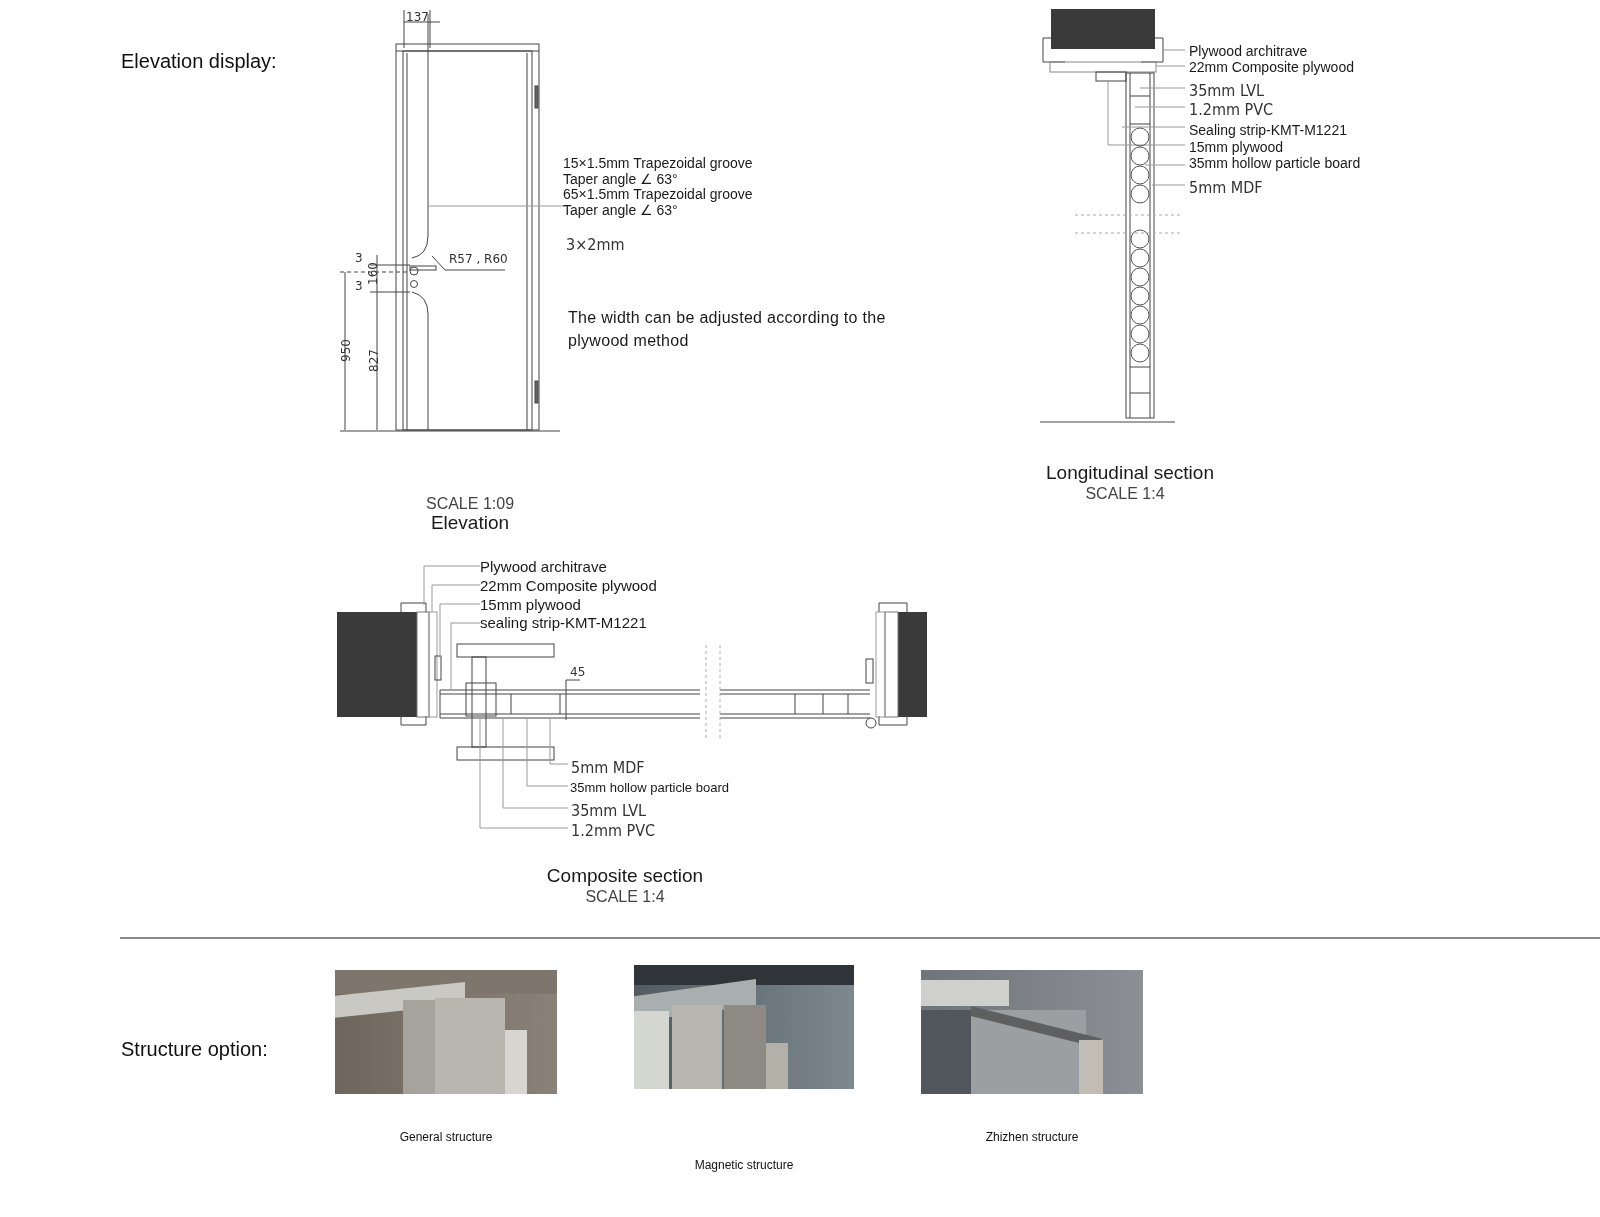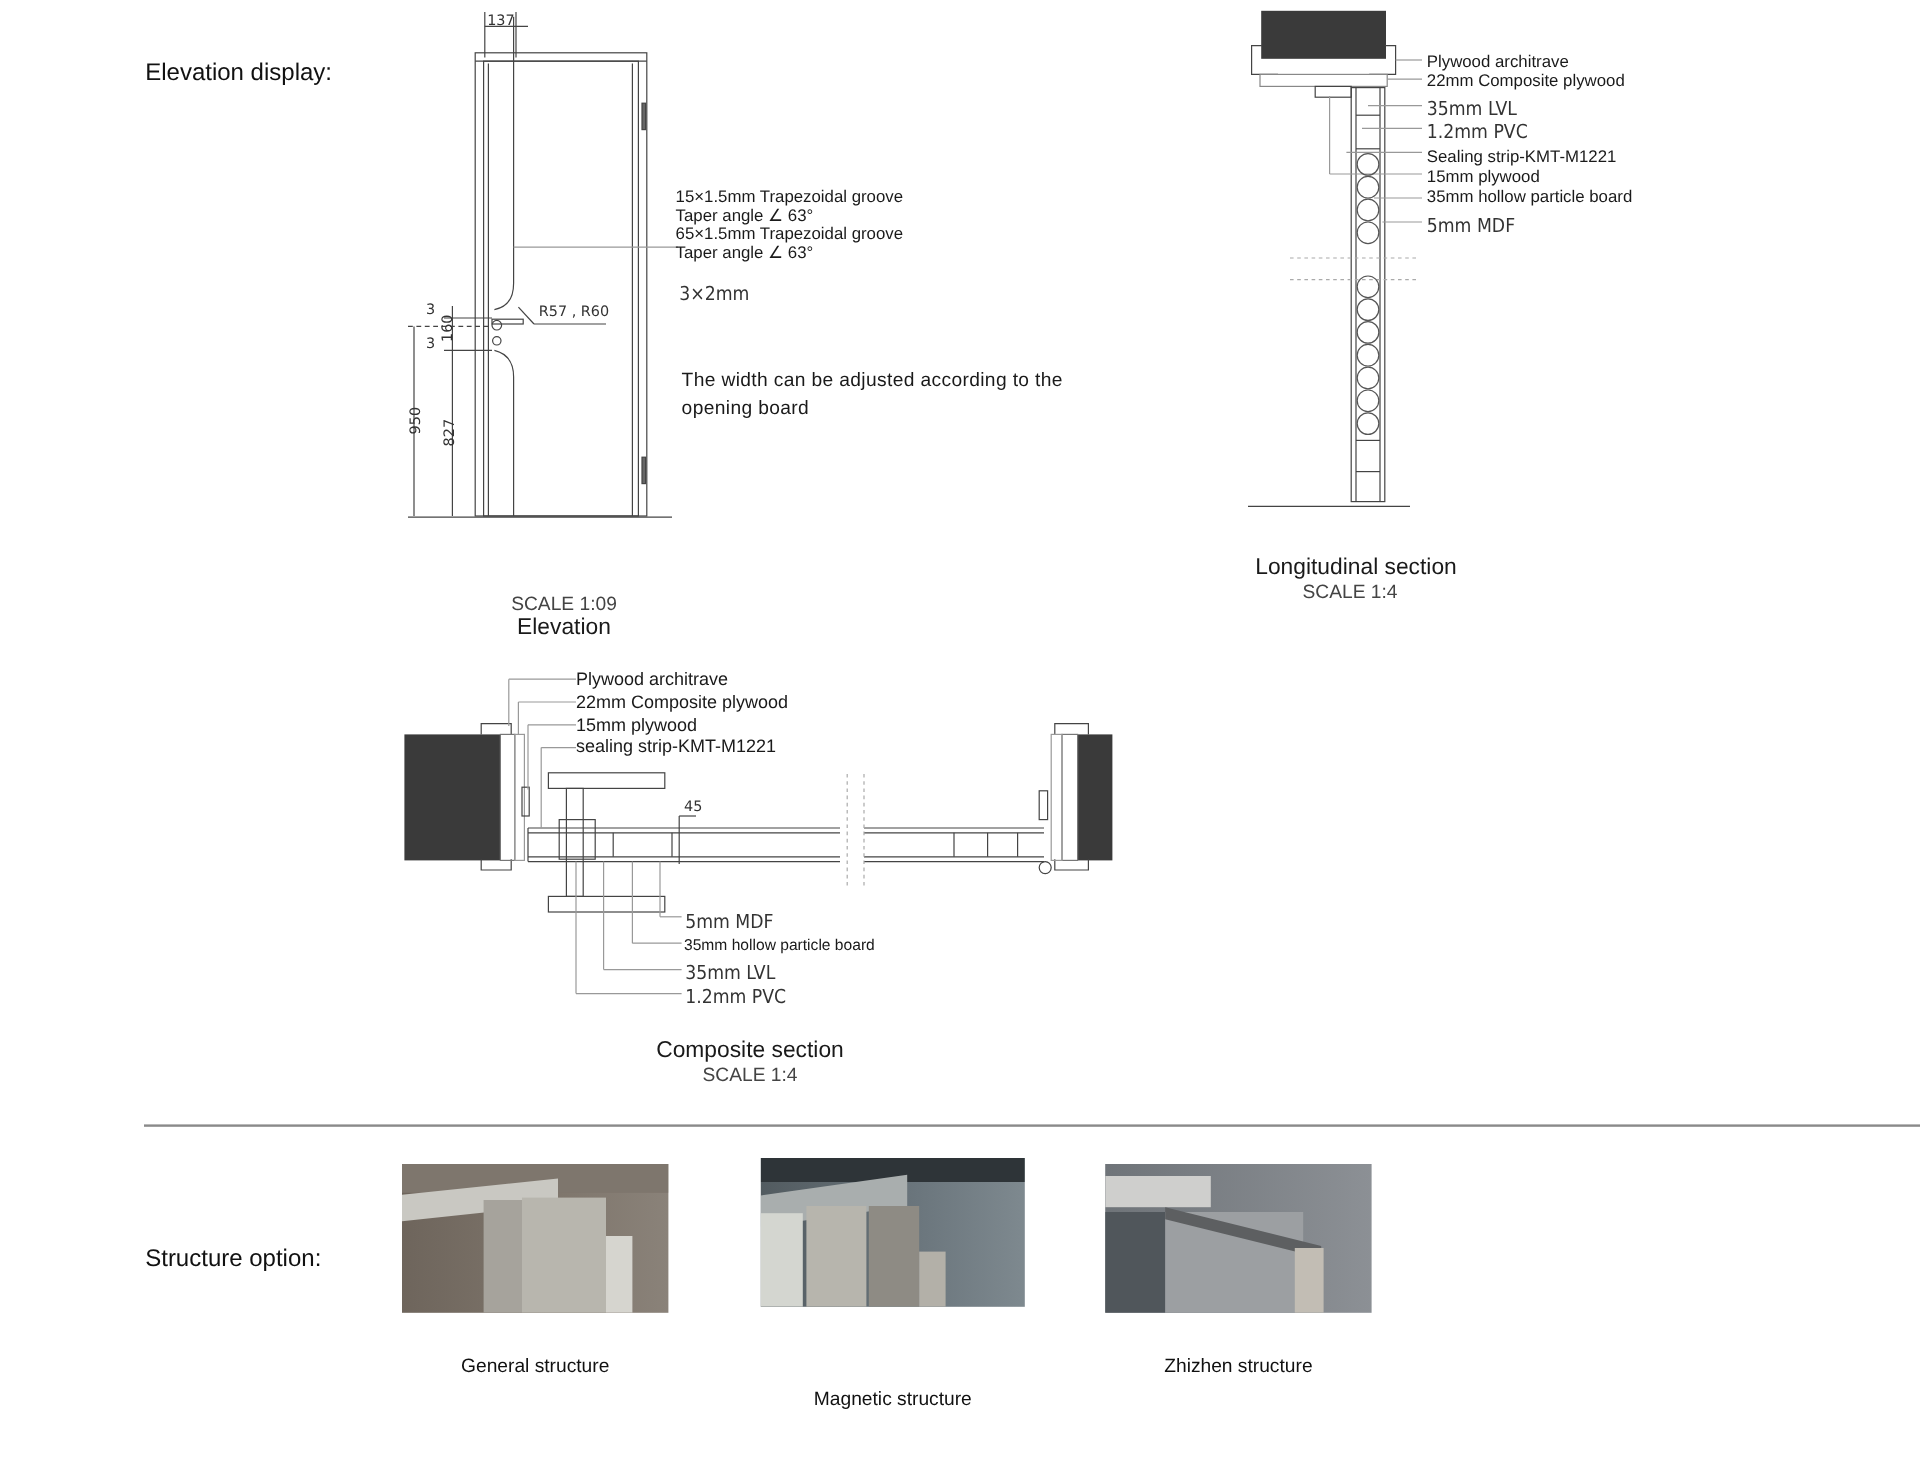--- a/index.html
+++ b/index.html
@@ -9,21 +9,21 @@
   .section-label { font-size:20px; color:#111; }
   .caption-title { font-size:19px; color:#1a1a1a; text-align:center; }
   .caption-scale { font-size:16px; color:#444; text-align:center; }
   .annot { font-size:14px; color:#1a1a1a; line-height:16px; white-space:nowrap; }
   .annot-sm { font-size:16px; color:#333; white-space:nowrap; font-family:"DejaVu Sans Condensed","DejaVu Sans", sans-serif; }
   .dim { font-size:12px; color:#333; font-family:"DejaVu Sans", sans-serif; }
   .note-big { font-size:16px; color:#1a1a1a; line-height:23px; letter-spacing:0.3px; }
   svg { position:absolute; overflow:visible; }
   .divider { position:absolute; left:120px; top:937px; width:1480px; height:2px; background:#8a8a8a; }
   .photo { position:absolute; overflow:hidden; }
-  .option-caption { font-size:16px; text-align:center; color:#111; position:absolute; }
+  .option-caption { font-size:12px; text-align:center; color:#111; position:absolute; }
 </style>
 </head>
 <body>
 
 <div class="abs section-label" style="left:121px;top:50px;">Elevation display:</div>
 
 <svg style="left:0;top:0;" width="1600" height="520">
   <g stroke="#444" fill="none" stroke-width="1">
 
     <line x1="404" y1="10" x2="404" y2="48"></line>
@@ -68,21 +68,21 @@
   <text x="0" y="0" font-size="12" fill="#333" font-family="DejaVu Sans, sans-serif" transform="translate(378,372) rotate(-90)">827</text>
 </svg>
 
 <div class="abs annot" style="left:563px;top:155px;">15×1.5mm Trapezoidal groove</div>
 <div class="abs annot" style="left:563px;top:171px;">Taper angle ∠ 63°</div>
 <div class="abs annot" style="left:563px;top:186px;">65×1.5mm Trapezoidal groove</div>
 <div class="abs annot" style="left:563px;top:202px;">Taper angle ∠ 63°</div>
 <div class="abs annot-sm" style="left:566px;top:235px;">3×2mm</div>
 
 <div class="abs note-big" style="left:568px;top:306px;">The width can be adjusted according to the</div>
-<div class="abs note-big" style="left:568px;top:329px;">opening board</div>
+<div class="abs note-big" style="left:568px;top:329px;">plywood method</div>
 
 <div class="abs caption-title" style="left:400px;top:471px;width:140px;margin-top:41px;">Elevation</div>
 <div class="abs caption-scale" style="left:400px;top:495px;width:140px;">SCALE 1:09</div>
 
 <svg style="left:0;top:0;" width="1600" height="440">
 
   <rect x="1051" y="9" width="104" height="40" fill="#3a3a3a"></rect>
   <g stroke="#444" fill="none" stroke-width="1">
     <path d="M1052 38 L1043 38 L1043 62 L1065 62"></path>
     <path d="M1154 38 L1163 38 L1163 62 L1141 62"></path>

